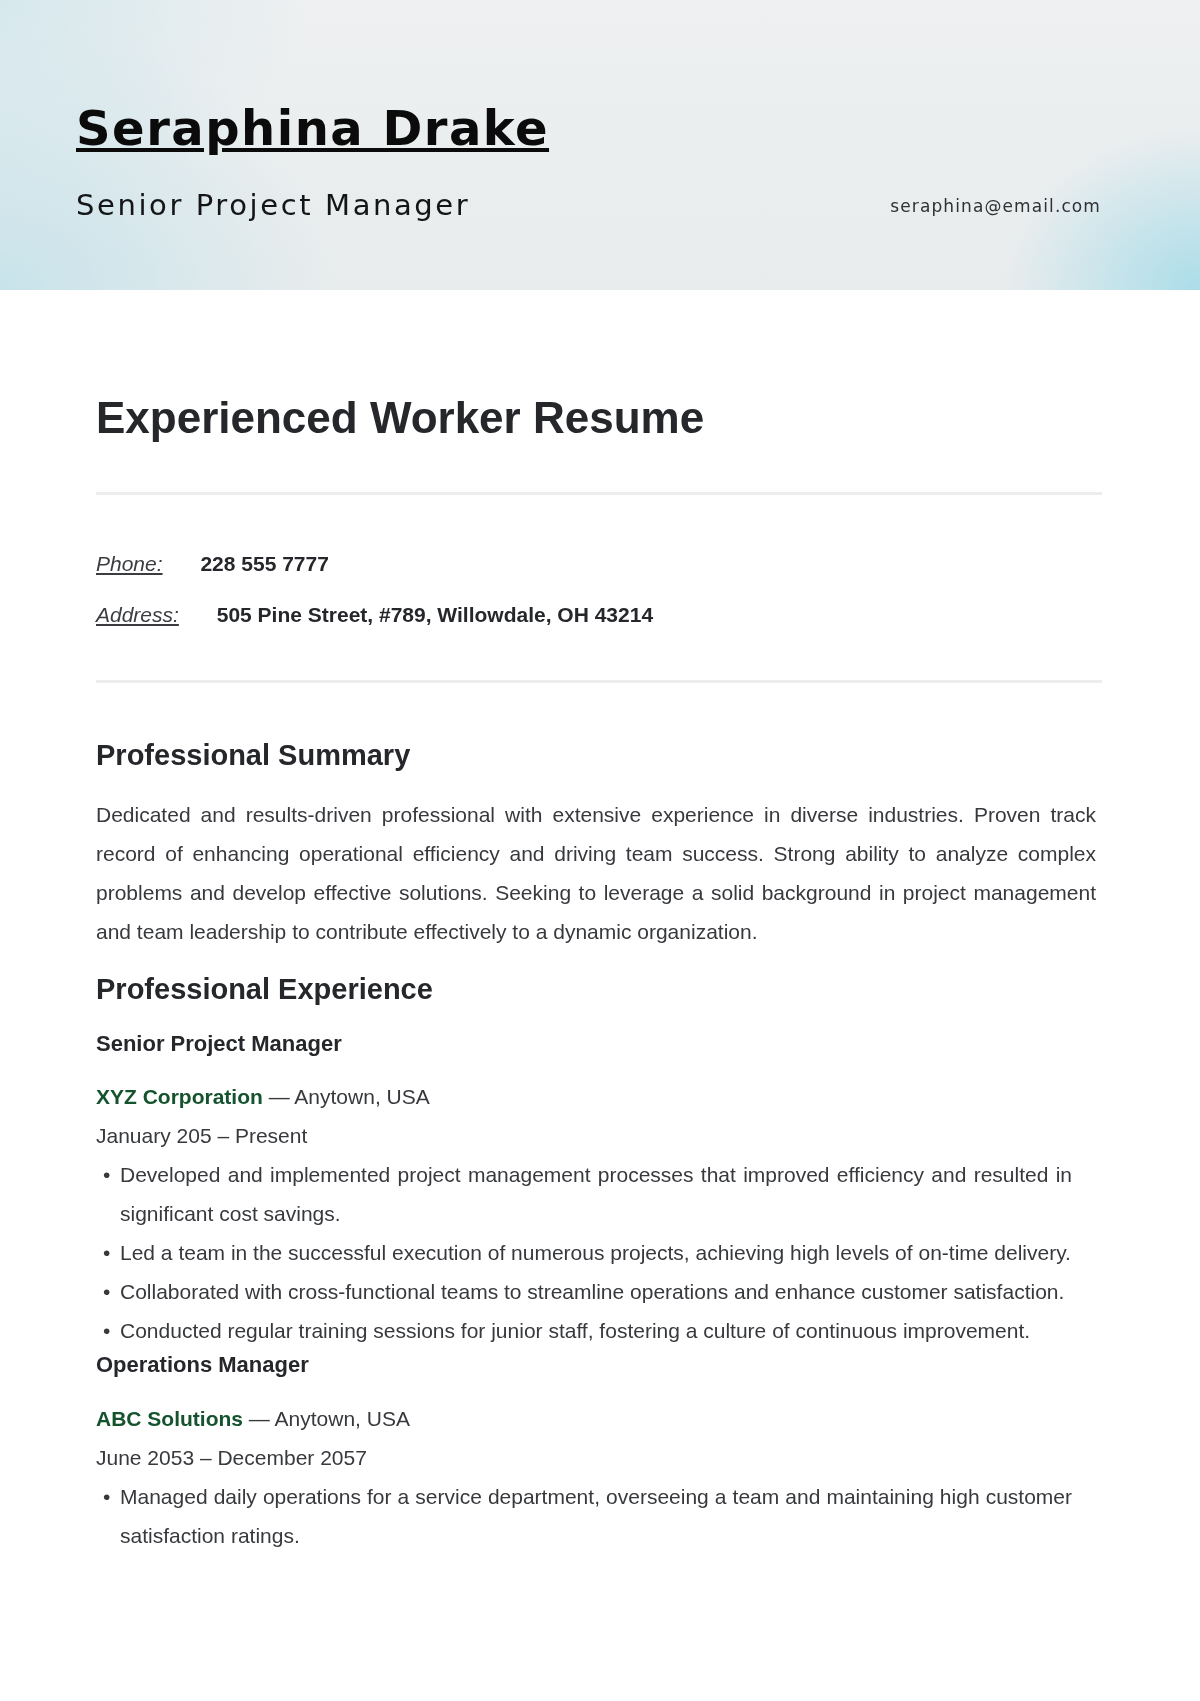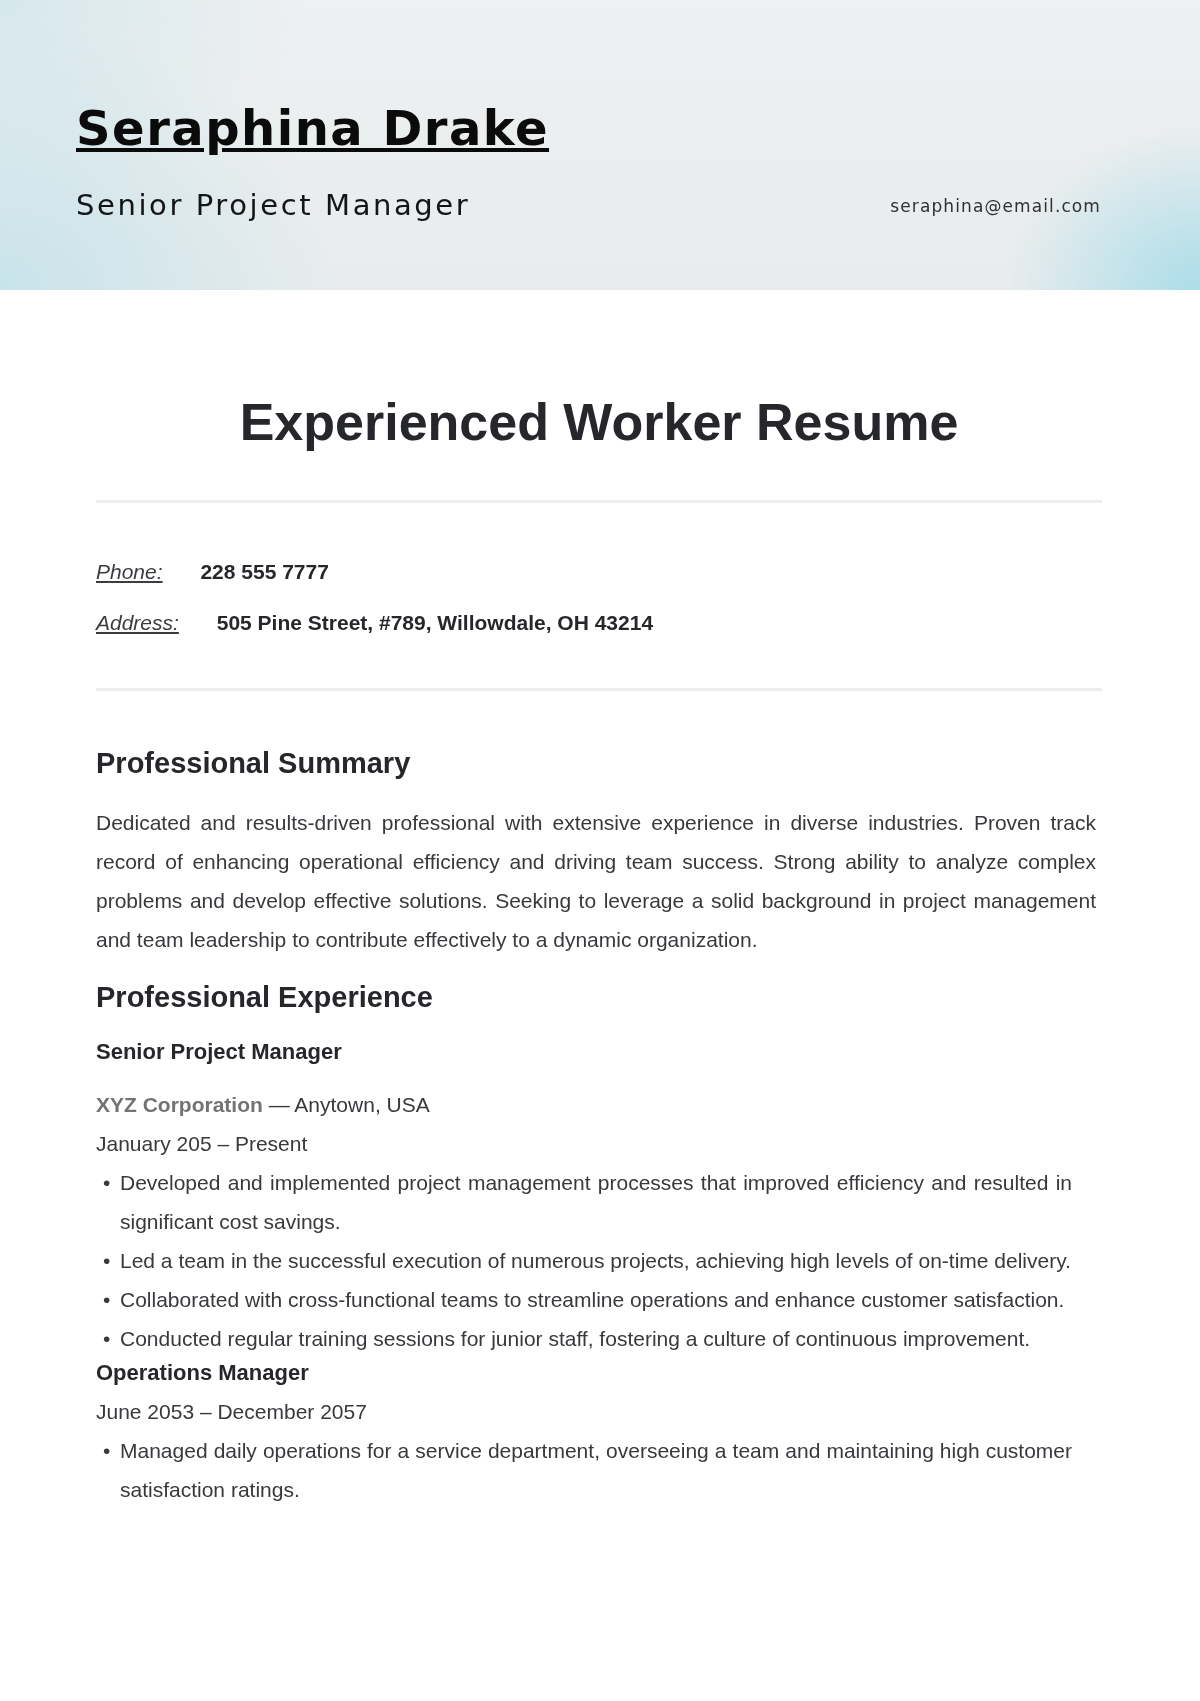--- a/index.html
+++ b/index.html
@@ -55,23 +55,23 @@
       color: #2f3134;
     }
     .content {
       position: absolute;
       left: 96px;
       top: 290px;
       width: 1006px;
     }
     .doc-title {
       margin-top: 106px;
-      text-align: center;
-      font-weight: bold;
-      font-size: 52px;
+      text-align: left;
+      font-weight: bold;
+      font-size: 44px;
       color: #25272b;
       line-height: 1.0;
     }
     .divider {
       height: 3px;
       background: #eceded;
       border: none;
     }
     .divider.d1 { margin-top: 52px; }
     .divider.d2 { margin-top: 52px; }
@@ -109,21 +109,21 @@
     }
     .job1 .job-title { margin-top: 22px; }
     .job2 .job-title { margin-top: 0px; }
     .company {
       font-size: 21px;
       line-height: 30px;
       color: #37393d;
     }
     .job1 .company { margin-top: 23px; }
     .job2 .company { margin-top: 24px; }
-    .company .company-name { font-weight: bold; color: #737373; }
+    .company .company-name { font-weight: bold; color: #14532d; }
     .dates {
       font-size: 21px;
       line-height: 30px;
       margin-top: 9px;
       color: #37393d;
     }
     ul.bullets {
       list-style: none;
       margin-top: 4px;
       width: 976px;
@@ -185,18 +185,21 @@
     <ul class="bullets">
       <li>Developed and implemented project management processes that improved efficiency and resulted in significant cost savings.</li>
       <li>Led a team in the successful execution of numerous projects, achieving high levels of on-time delivery.</li>
       <li>Collaborated with cross-functional teams to streamline operations and enhance customer satisfaction.</li>
       <li>Conducted regular training sessions for junior staff, fostering a culture of continuous improvement.</li>
     </ul>
   </div>
 
   <div class="job job2">
     <div class="job-title">Operations Manager</div>
+    <div class="company">
+      <span class="company-name">ABC Solutions</span><span> — Anytown, USA</span>
+    </div>
     <div class="dates">June 2053 – December 2057</div>
     <ul class="bullets">
       <li>Managed daily operations for a service department, overseeing a team and maintaining high customer satisfaction ratings.</li>
     </ul>
   </div>
 </div>
 
 </body></html>

